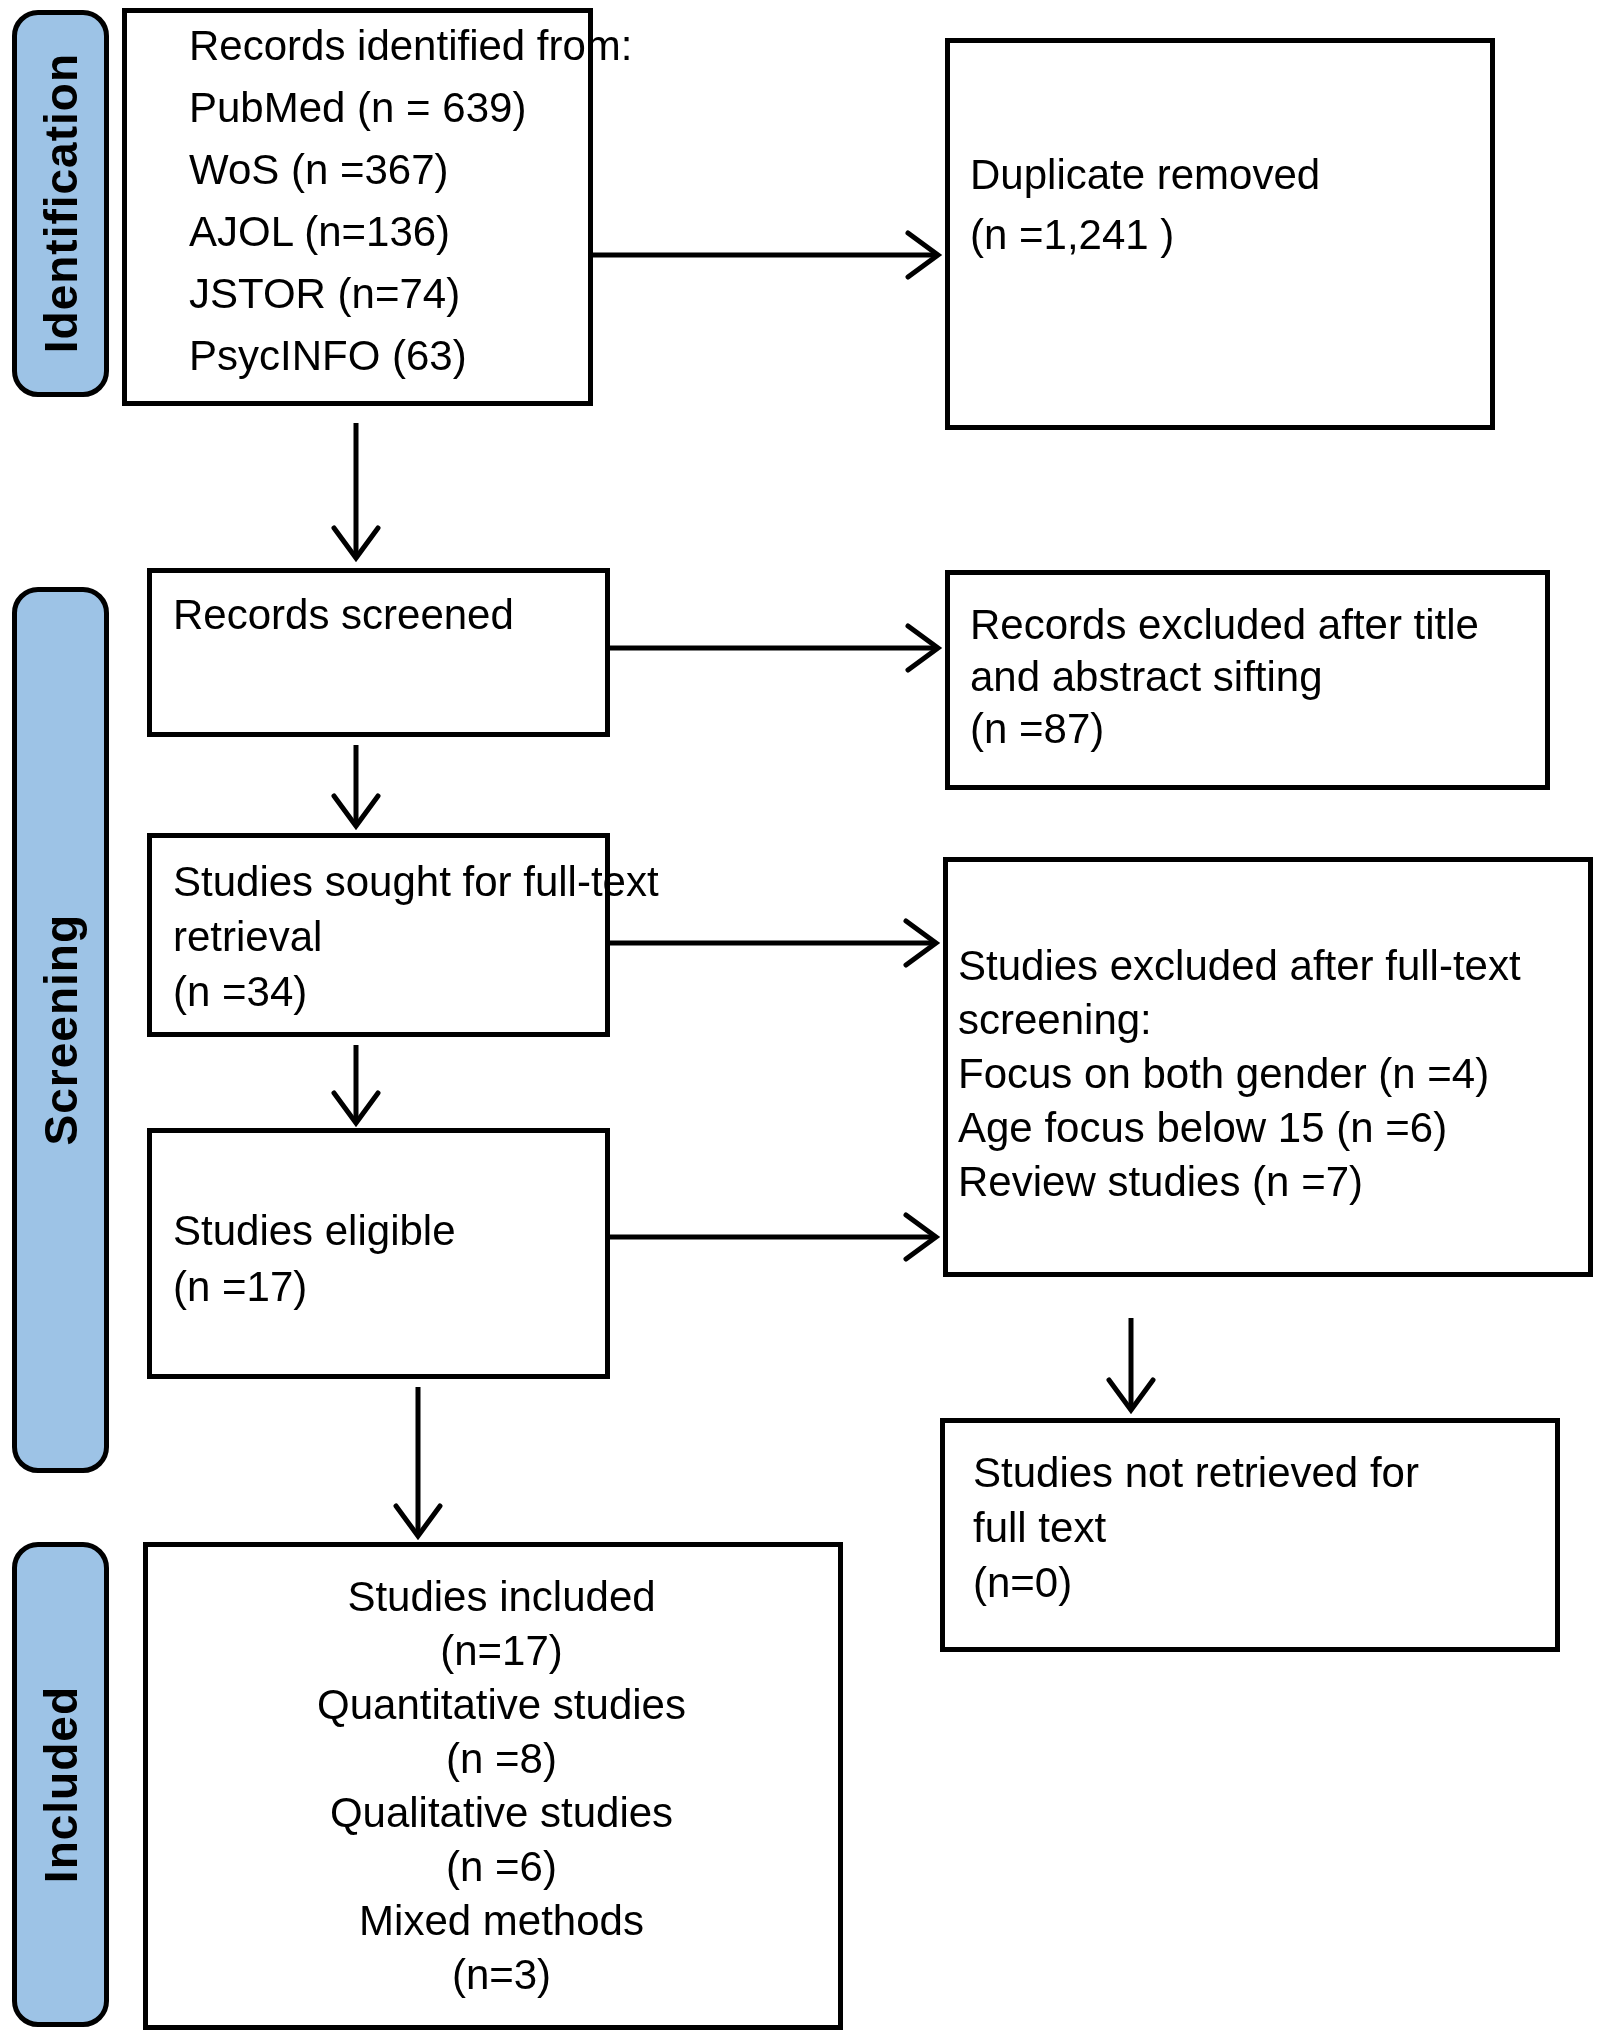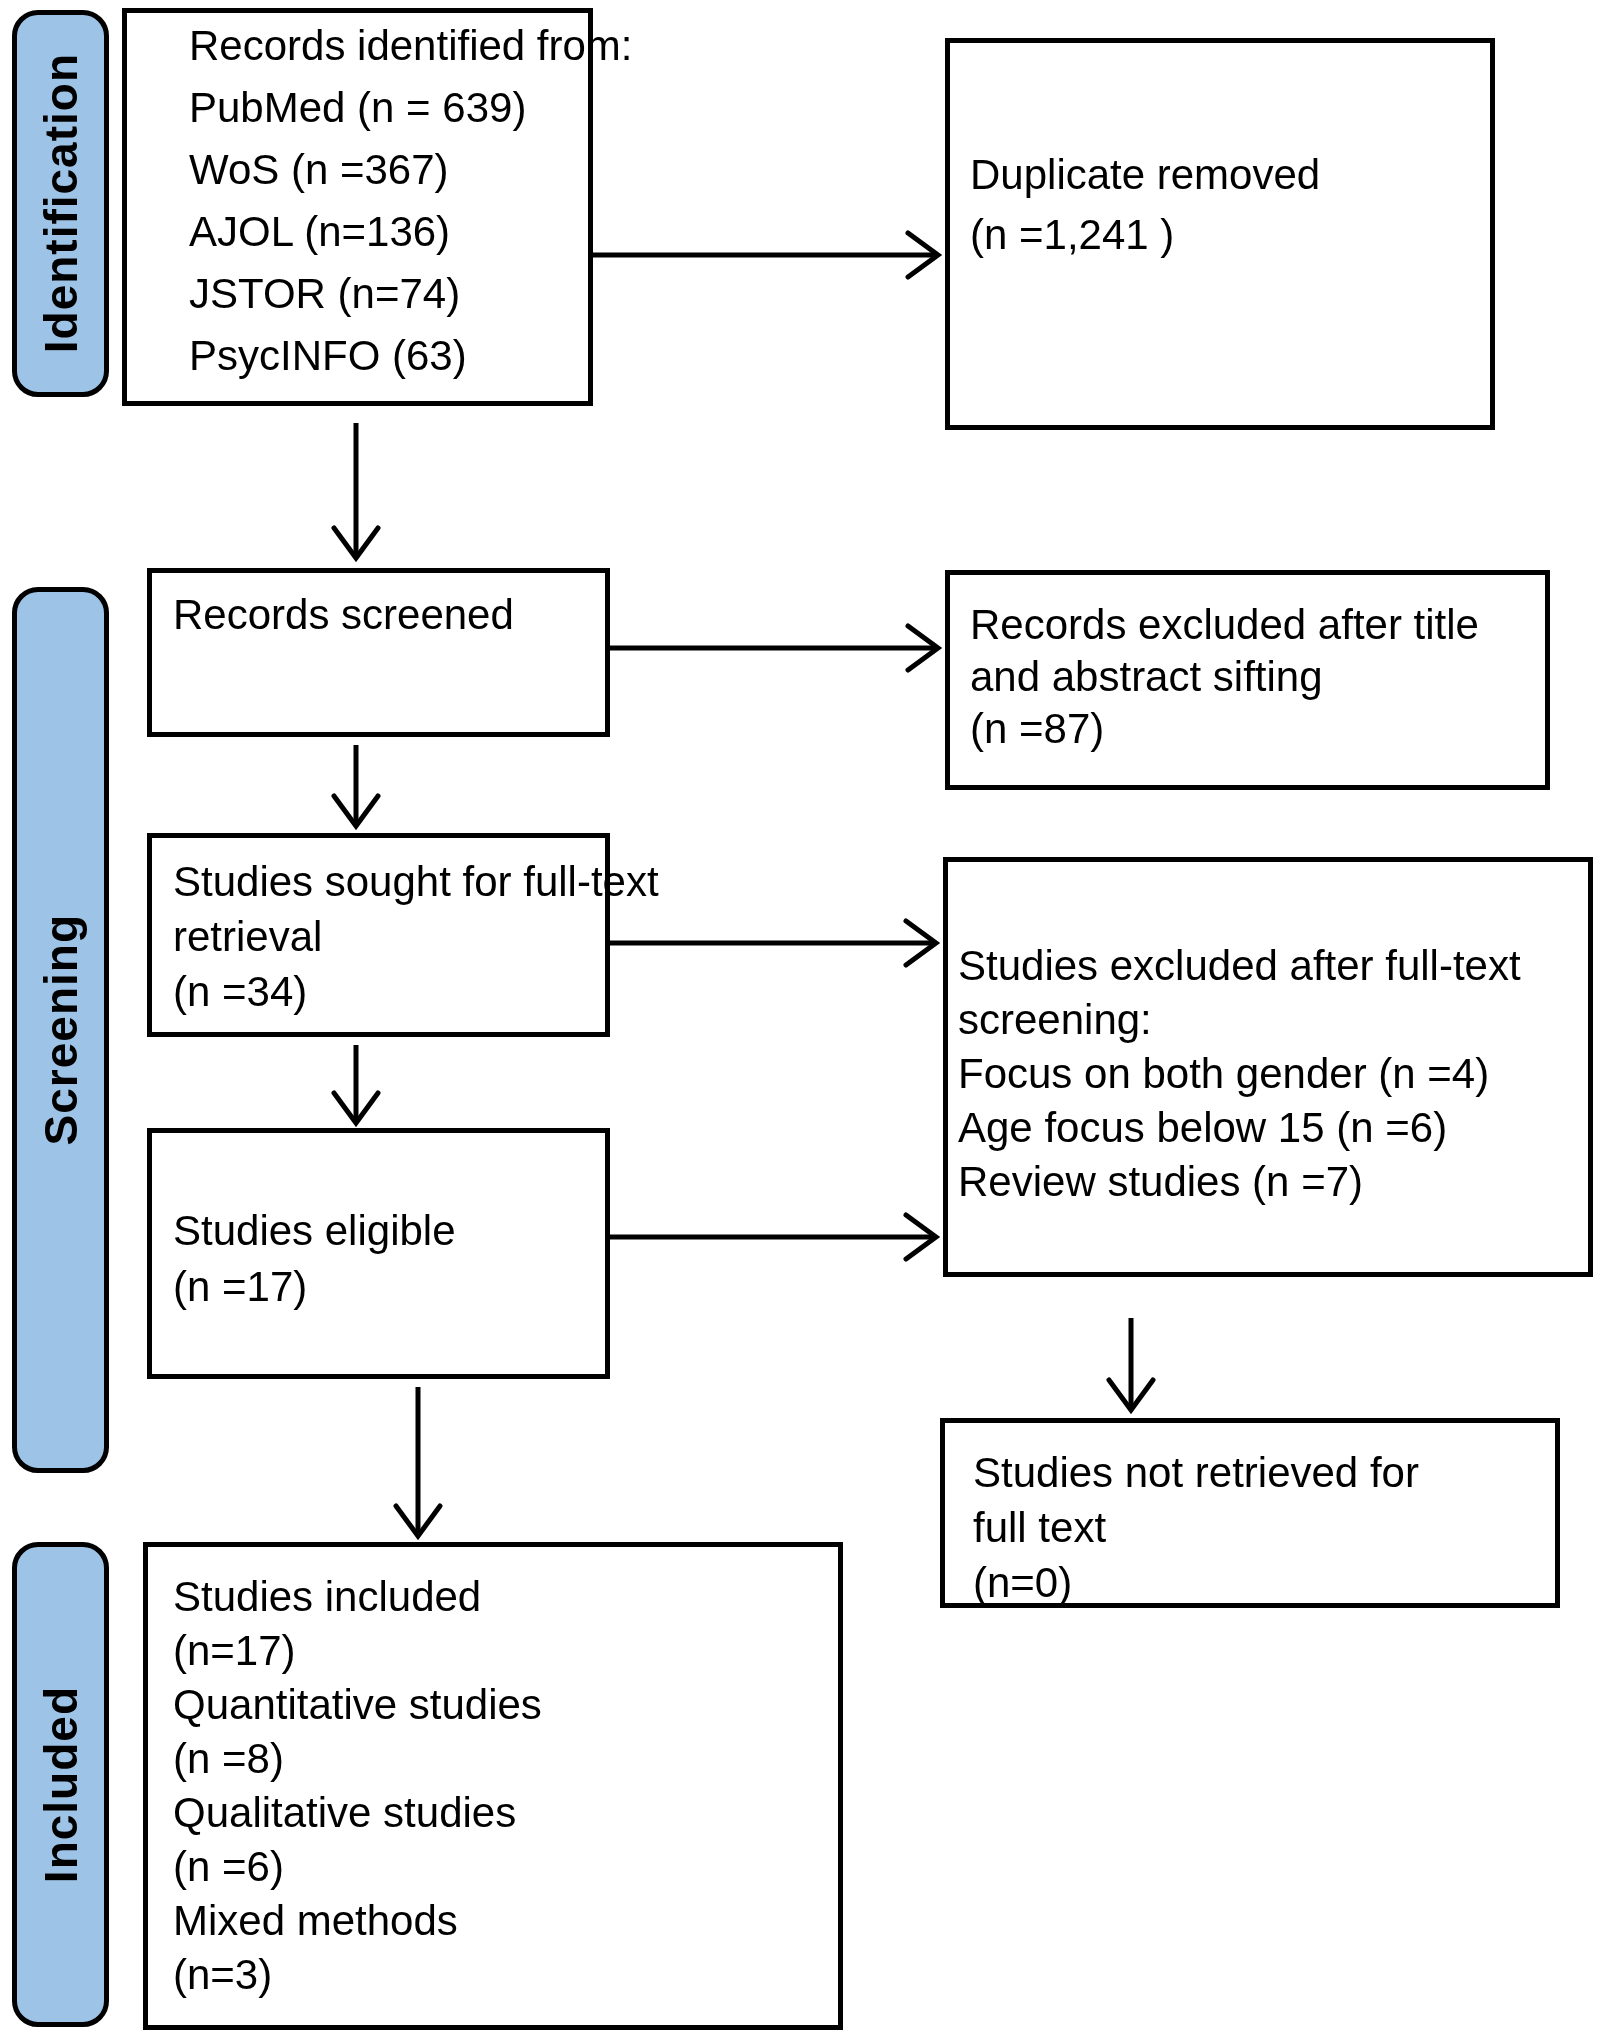--- a/index.html
+++ b/index.html
@@ -51,24 +51,24 @@
   #box-screened         { left: 147px; top: 568px;  width: 463px; height: 169px; padding: 13px 4px 0 21px; }
   #box-screened .line   { line-height: 58px; }
   #box-title-excluded   { left: 945px; top: 570px;  width: 605px; height: 220px; padding: 24px 8px 0 20px; }
   #box-title-excluded .line { line-height: 52px; }
   #box-sought           { left: 147px; top: 833px;  width: 463px; height: 204px; padding: 16px 8px 0 21px; }
   #box-sought .line     { line-height: 55px; }
   #box-fulltext-excluded{ left: 943px; top: 857px;  width: 650px; height: 420px; padding: 77px 8px 0 10px; }
   #box-fulltext-excluded .line { line-height: 54px; }
   #box-eligible         { left: 147px; top: 1128px; width: 463px; height: 251px; padding: 70px 8px 12px 21px; }
   #box-eligible .line   { line-height: 56px; }
-  #box-not-retrieved    { left: 940px; top: 1418px; width: 620px; height: 190px; padding: 22px 8px 0 28px; }
+  #box-not-retrieved    { left: 940px; top: 1418px; width: 620px; height: 234px; padding: 22px 8px 0 28px; }
   #box-not-retrieved .line { line-height: 55px; }
   #box-included         { left: 143px; top: 1542px; width: 700px; height: 488px; padding: 23px 8px 0 25px; }
-  #box-included .line   { line-height: 54px; }
+  #box-included .line   { line-height: 54px; text-align: center; }
 
   #stage-identification { left: 12px; top: 10px;   width: 97px; height: 387px; }
   #stage-screening      { left: 12px; top: 587px;  width: 97px; height: 886px; }
   #stage-included       { left: 12px; top: 1542px; width: 97px; height: 485px; }
 
   #arrow-layer {
     position: absolute;
     left: 0; top: 0;
     width: 1598px;
     height: 2034px;

